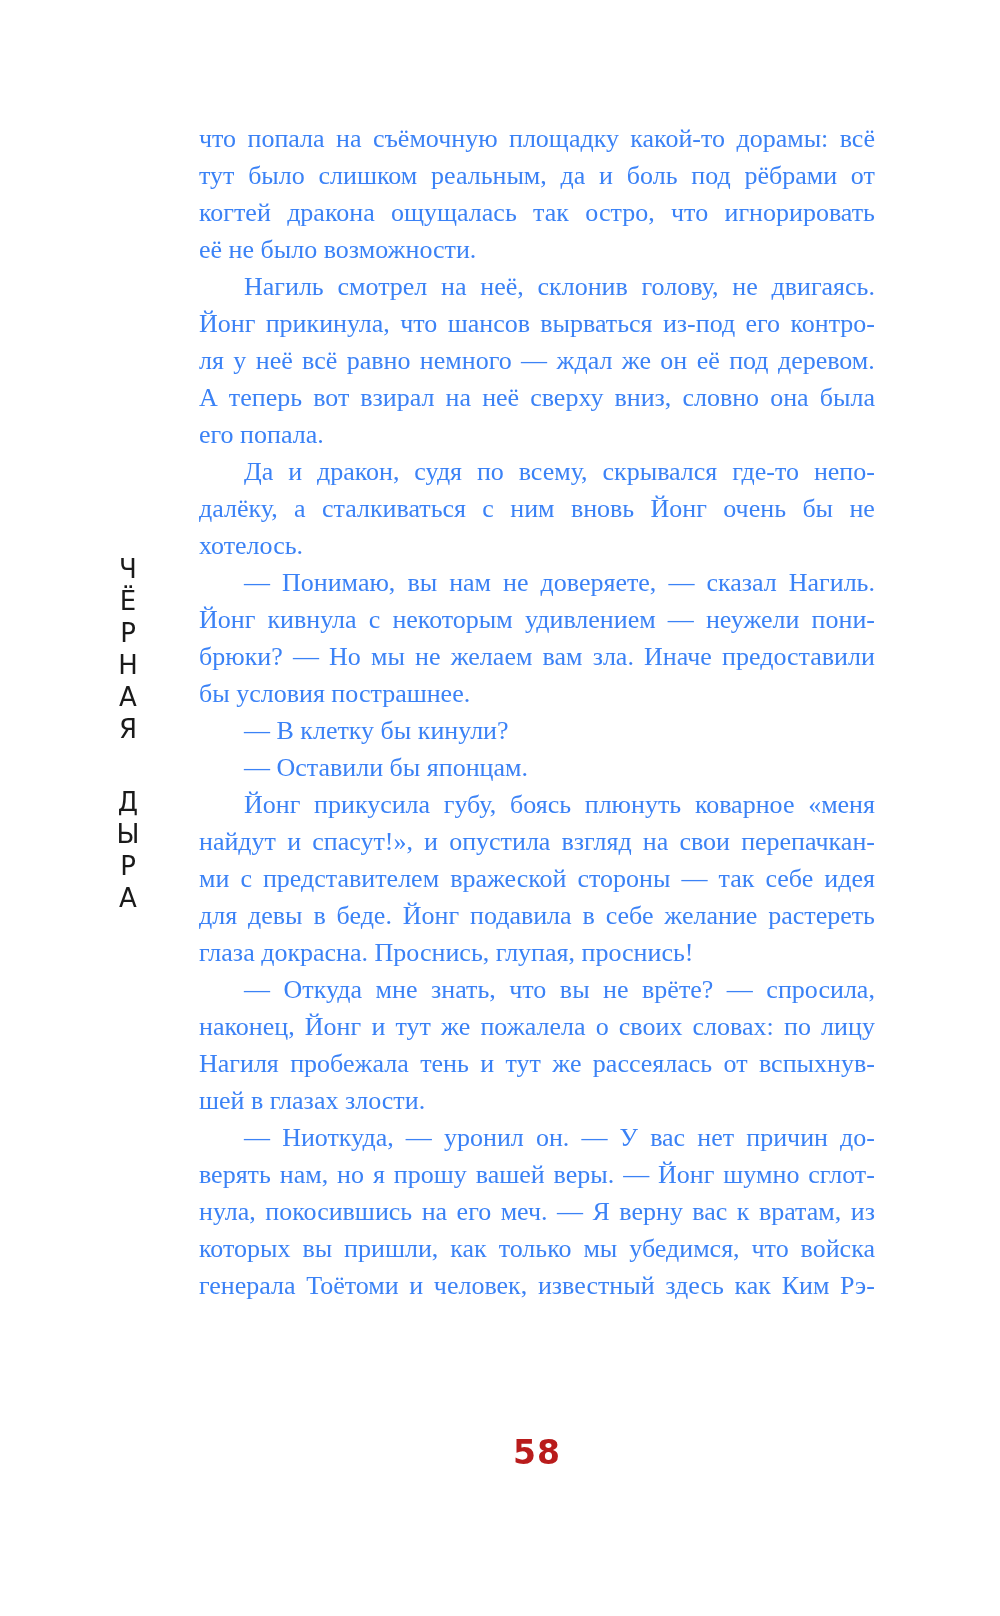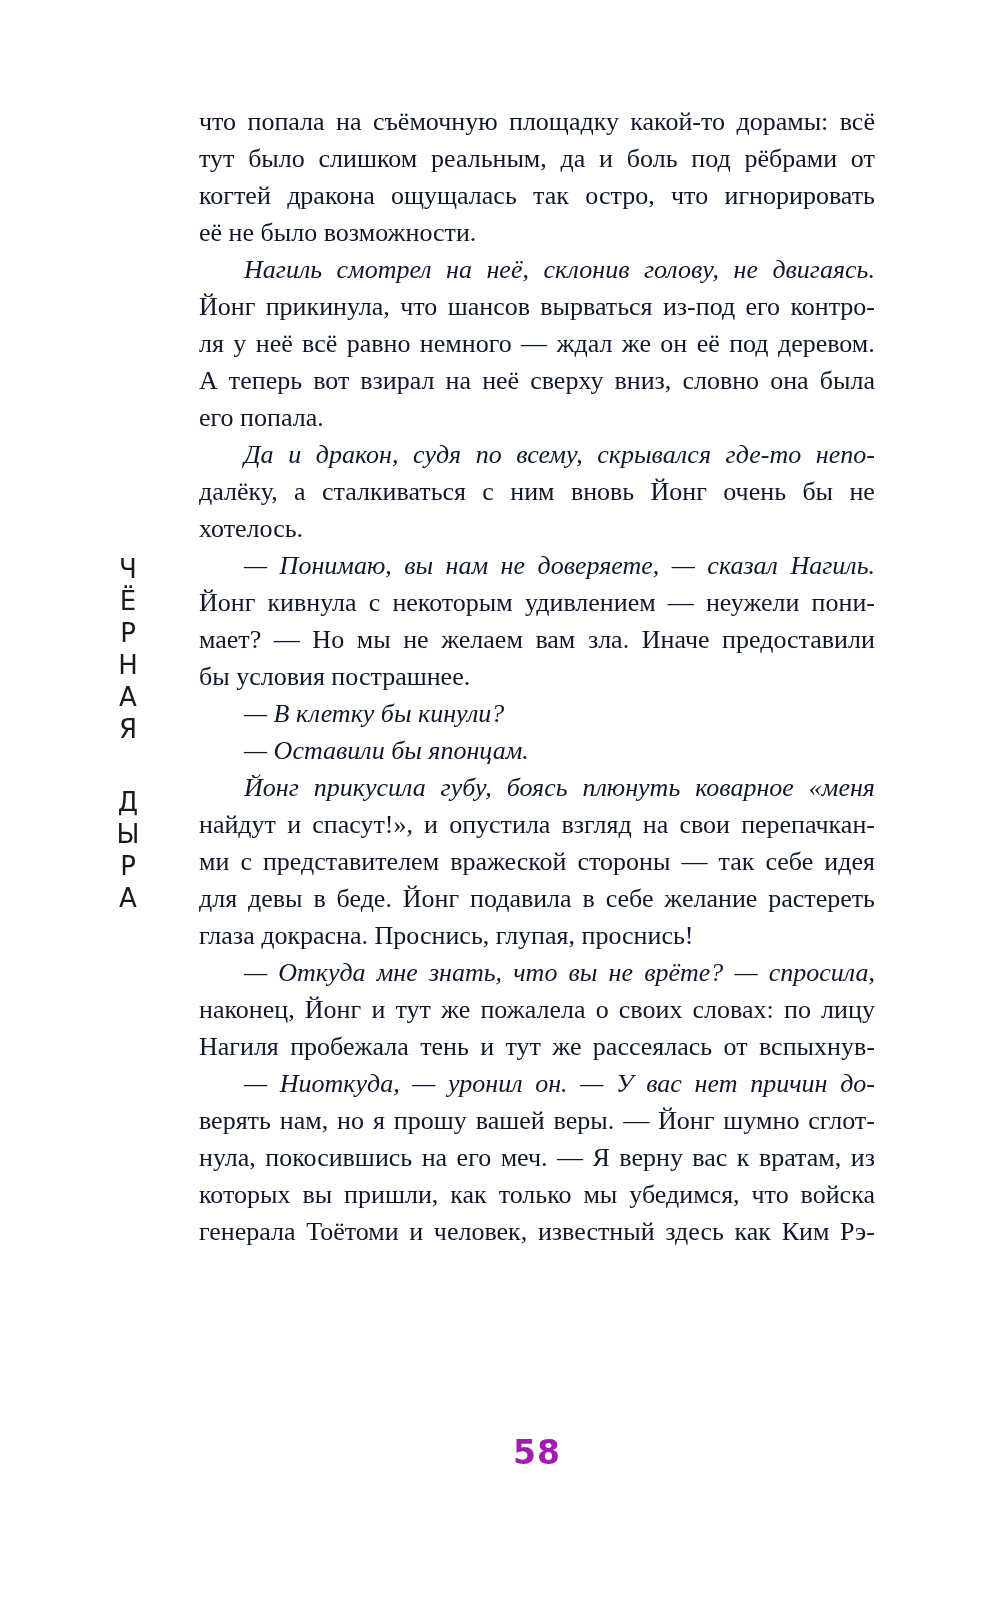--- a/index.html
+++ b/index.html
@@ -20,37 +20,37 @@
     font-family: "DejaVu Sans", sans-serif;
     font-size: 26px; font-weight: 500;
     color: #1a1a1a;
   }
   .side-word { display: flex; flex-direction: column; }
   .side-letter { height: 32px; line-height: 32px; text-align: center; }
 
   
   .text-block {
     position: absolute;
-    left: 199px; top: 103px; width: 676px;
-    font-size: 26px; color: #0f172a;
+    left: 199px; top: 120px; width: 676px;
+    font-size: 26px; color: #3b82f6;
   }
   .line { height: 37px; line-height: 37px; white-space: pre; text-align: left; }
   .line.just { display: flex; justify-content: space-between; white-space: normal; }
-  .line.indent { padding-left: 45px; font-style: italic; }
+  .line.indent { padding-left: 45px; }
   .line span { flex-shrink: 0; }
   .it { }
 
   
   .page-number {
     position: absolute;
     left: 199px; width: 676px; top: 1433px;
     text-align: center;
     font-family: "DejaVu Sans", sans-serif;
     font-weight: bold; font-size: 33px;
-    color: #a21caf;
+    color: #b91c1c;
     letter-spacing: 1px;
   }
 </style>
 </head>
 <body>
 
 <div class="page">
   <div class="side-title">
       <div class="side-word">
         <span class="side-letter">Ч</span>
@@ -188,21 +188,21 @@
         <span>Йонг</span>
         <span>кивнула</span>
         <span>с</span>
         <span>некоторым</span>
         <span>удивлением</span>
         <span>—</span>
         <span>неужели</span>
         <span>пони-</span>
       </div>
       <div class="line just">
-        <span>мает?</span>
+        <span>брюки?</span>
         <span>—</span>
         <span>Но</span>
         <span>мы</span>
         <span>не</span>
         <span>желаем</span>
         <span>вам</span>
         <span>зла.</span>
         <span>Иначе</span>
         <span>предоставили</span>
       </div>
@@ -282,20 +282,21 @@
         <span>Нагиля</span>
         <span>пробежала</span>
         <span>тень</span>
         <span>и</span>
         <span>тут</span>
         <span>же</span>
         <span>рассеялась</span>
         <span>от</span>
         <span>вспыхнув-</span>
       </div>
+      <div class="line"><span>шей в глазах злости.</span></div>
       <div class="line indent just">
         <span>—</span>
         <span>Ниоткуда,</span>
         <span>—</span>
         <span>уронил</span>
         <span>он.</span>
         <span>—</span>
         <span>У</span>
         <span>вас</span>
         <span>нет</span>

